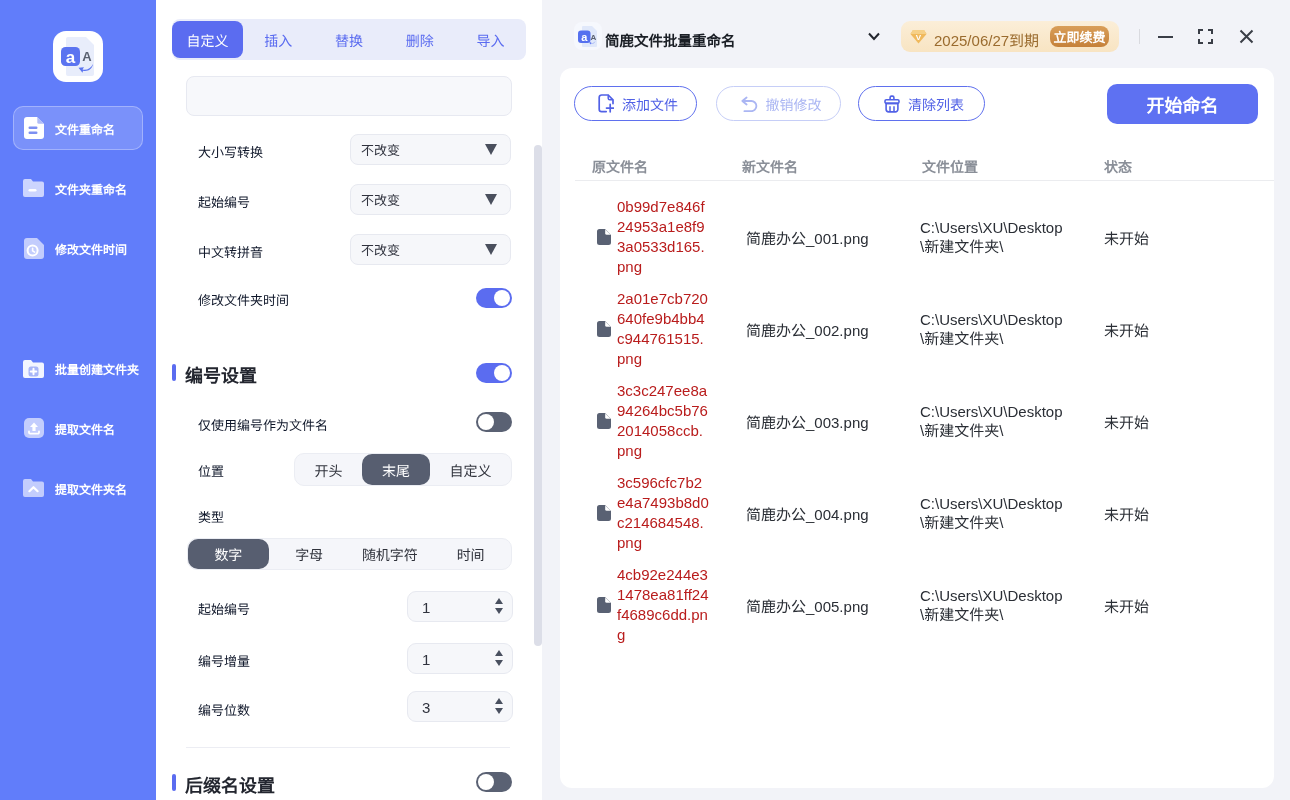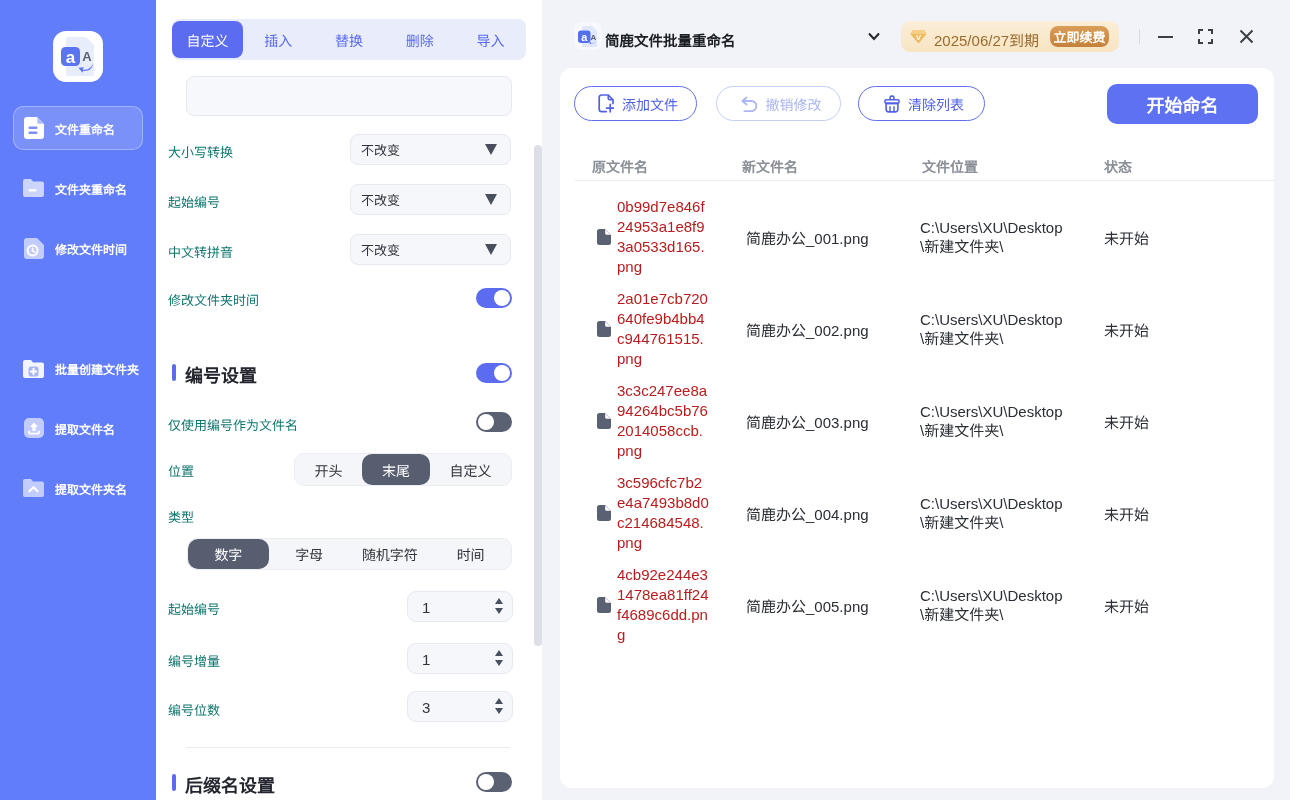--- a/index.html
+++ b/index.html
@@ -13,21 +13,21 @@
 .nv.active{background:rgba(255,255,255,0.16);border-color:rgba(255,255,255,0.30);}
 .nv .ic{margin-left:9px;width:21px;height:22px;flex:none;display:flex;align-items:center;justify-content:center;}
 .nv .tx{margin-left:11px;color:#fff;font-weight:bold;font-size:12px;white-space:nowrap;letter-spacing:0px;}
 
 
 #mid{position:absolute;left:156px;top:0;width:386px;height:800px;background:#fff;}
 .tabs{position:absolute;left:16px;top:19px;width:354px;height:41px;background:#E9ECFA;border-radius:8px;display:flex;padding:2px 0;}
 .tab{flex:1;display:flex;align-items:center;justify-content:center;color:#5B6CF0;font-size:14px;}
 .tab.sel{background:#5B6CF0;color:#fff;border-radius:8px;}
 .txa{position:absolute;left:30px;top:76px;width:326px;height:40px;background:#F7F8FB;border:1px solid #E7E9F1;border-radius:8px;}
-.lbl{position:absolute;left:12px;font-size:13px;color:#0f766e;}
+.lbl{position:absolute;left:42px;font-size:13px;color:#0f172a;}
 .dd{position:absolute;left:194px;width:161px;height:31px;background:#F6F7FA;border:1px solid #E7E9F0;border-radius:8px;display:flex;align-items:center;}
 .dd .dt{margin-left:10px;font-size:13px;color:#30333E;}
 .dd .ar{position:absolute;right:13px;width:0;height:0;border-left:6.5px solid transparent;border-right:6.5px solid transparent;border-top:11px solid #4A4F5D;}
 .tg{position:absolute;left:320px;width:36px;height:20px;border-radius:10px;}
 .tg.on{background:#5B6CF0;}
 .tg.off{background:#5A6173;}
 .tg .kn{position:absolute;top:2px;width:16px;height:16px;background:#fff;border-radius:50%;}
 .tg.on .kn{right:2px;}
 .tg.off .kn{left:2px;}
 .sech{position:absolute;left:29px;font-size:18px;font-weight:bold;color:#23262F;}

